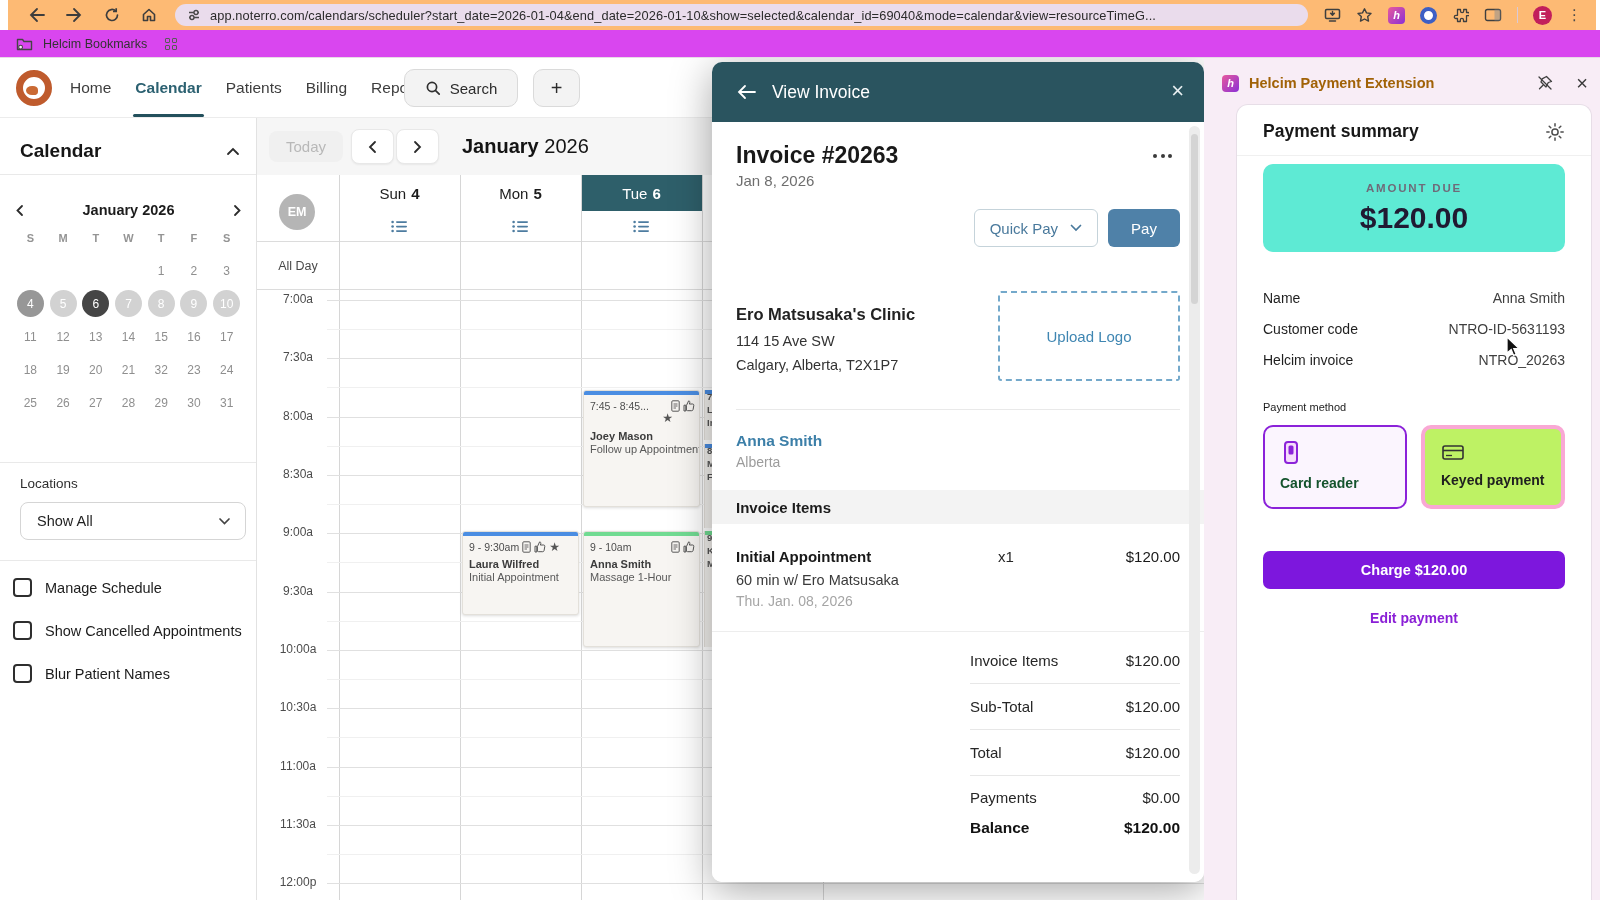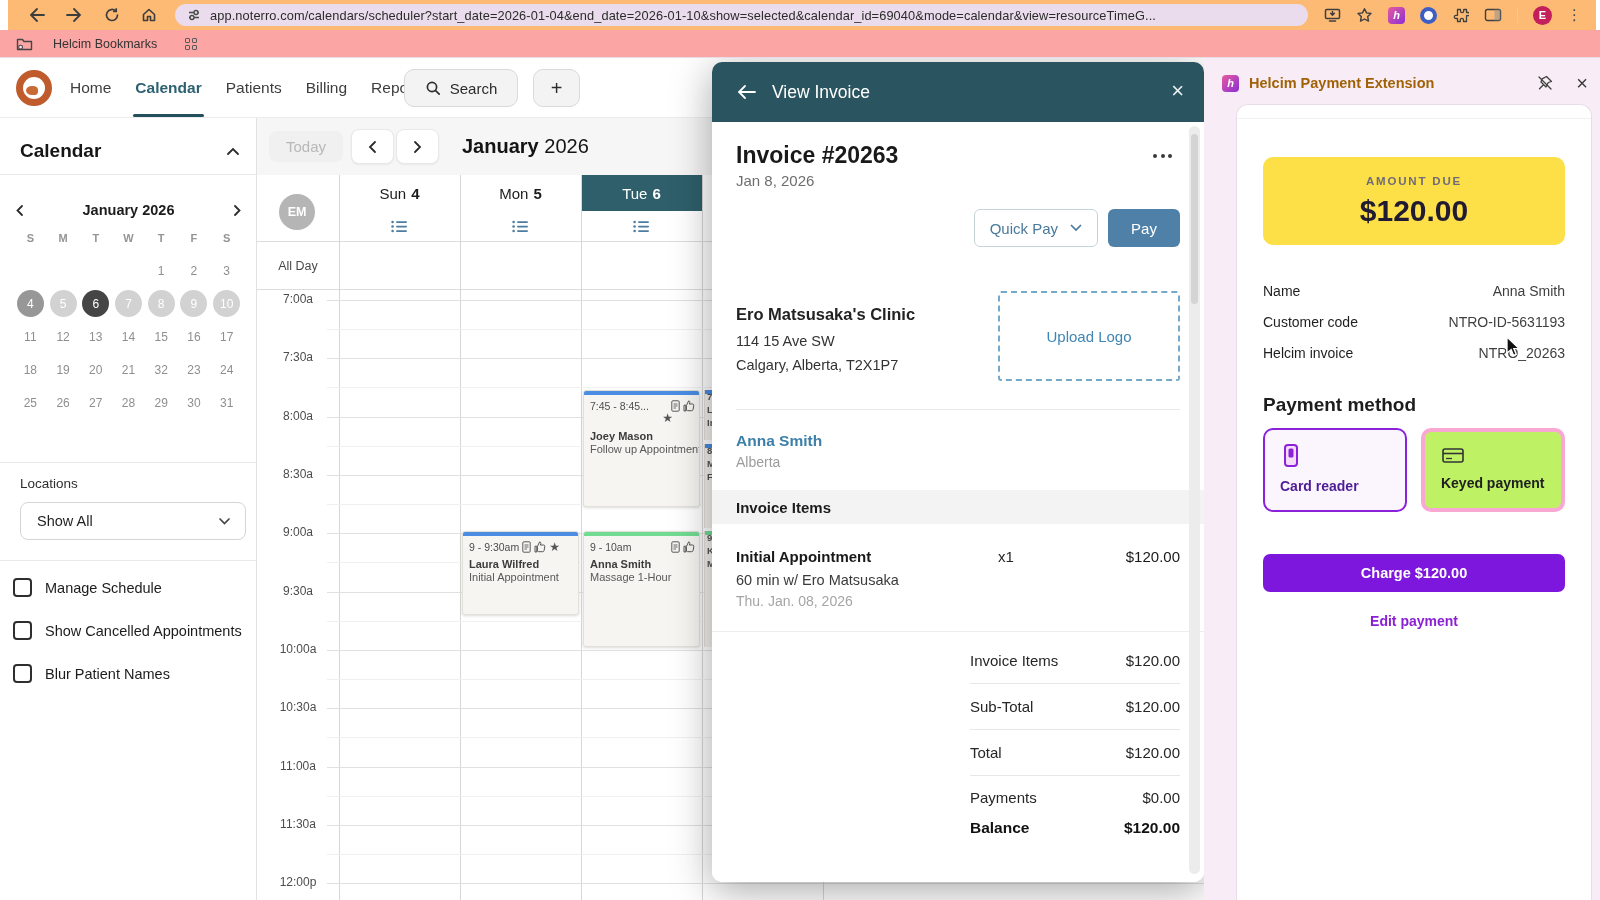--- a/index.html
+++ b/index.html
@@ -18,22 +18,22 @@
   .ch-right { display:flex; align-items:center; gap:15px; padding-right:14px; }
   .hbadge { width:17px; height:17px; border-radius:4px; background:linear-gradient(135deg,#e85a9d,#8a2fd6);
     color:#fff; font-size:11px; font-weight:700; font-style:italic; display:flex; align-items:center; justify-content:center; }
   .onep { width:17px; height:17px; border-radius:50%; border:4px solid #3d5fc4; background:#fff; }
   .avatarE { width:19px; height:19px; border-radius:50%; background:#c21f5b; color:#fff; font-size:11px;
     font-weight:700; display:flex; align-items:center; justify-content:center; }
   .vdots { font-size:15px; color:#4a4a4a; }
   .chsep { width:1px; height:16px; background:#d9c9d7; }
 
   
-  #bookmarks { position:absolute; left:0; top:30px; width:1600px; height:28px; background:#fca5a5;
-    border-bottom:1px solid #e7dbe5; display:flex; align-items:center; gap:20px; padding-left:16px; z-index:50; }
+  #bookmarks { position:absolute; left:0; top:30px; width:1600px; height:28px; background:#d946ef;
+    border-bottom:1px solid #e7dbe5; display:flex; align-items:center; gap:10px; padding-left:16px; z-index:50; }
   #bm-label { font-size:12.5px; color:#333; }
   .grid4 { display:grid; grid-template-columns:5px 5px; grid-gap:2px; margin-left:8px; }
   .grid4 i { width:5px; height:5px; border:1.4px solid #5a5a5a; border-radius:1px; display:block; }
 
   
   #appnav { position:absolute; left:0; top:58px; width:1600px; height:60px; background:#fff;
     border-bottom:1px solid #ececec; }
   #logo { position:absolute; left:16px; top:12px; width:36px; height:36px; border-radius:50%;
     border:7px solid #bf5b2d; background:#fff; }
   #logo::after { content:''; position:absolute; left:3px; top:9px; width:12px; height:9px;
@@ -156,34 +156,34 @@
   
   #helcim { position:absolute; left:1204px; top:58px; width:396px; bottom:0; background:#f8edf6; z-index:40; }
   #hx-head { position:absolute; left:18px; right:12px; top:11px; height:28px; display:flex; align-items:center; gap:10px; }
   #hx-title { font-size:14.5px; font-weight:700; color:#a16207; flex:1; }
   #hx-close { font-size:20px; color:#3a3a3a; margin-left:12px; font-weight:300; }
   #hx-card { position:absolute; left:32px; right:8px; top:46px; bottom:0; background:#fff; border:1px solid #e7dee7;
     border-bottom:none; border-radius:12px 12px 0 0; padding:0 26px; }
   .hx-sumrow { padding-top:16px; display:flex; justify-content:space-between; align-items:center; }
   #hx-sumtitle { font-size:17.5px; font-weight:700; color:#181818; }
   .hx-div { height:1px; background:#f0f0f0; margin:13px -26px 0; }
-  #amount-block { margin-top:38px; height:88px; border-radius:10px; background:#fde047; display:flex; flex-direction:column;
+  #amount-block { margin-top:8px; height:88px; border-radius:10px; background:#5eead4; display:flex; flex-direction:column;
     align-items:center; justify-content:center; gap:7px; }
   #amount-label { font-size:11.5px; font-weight:700; letter-spacing:1.8px; color:#6f6b79; }
   #amount-value { font-size:30px; font-weight:600; color:#201a32; }
   #hx-fields { margin-top:30px; }
   .frow { display:flex; justify-content:space-between; align-items:center; height:31px; }
   .frow .fl { font-size:14px; color:#1f1f1f; font-weight:500; }
   .frow .fv { font-size:14px; color:#3f3f3f; }
-  #pm-label { margin-top:26px; font-size:19px; font-weight:700; color:#1d1d1d; }
+  #pm-label { margin-top:26px; font-size:11px; font-weight:400; color:#1d1d1d; }
   #hx-methods { margin-top:12px; display:flex; gap:14px; }
   .mcard { width:146px; height:84px; border:4px solid #f9a8d4; border-radius:10px; background:#bef264; padding:14px 0 0 16px; }
   .mcard.sel { border:2px solid #8b22d9; background:#fbf5fe; padding:13px 0 0 15px; }
   .mlabel { margin-top:9px; font-size:14px; font-weight:600; color:#202020; }
-  .mcard.sel .mlabel { color:#4c1d95; }
+  .mcard.sel .mlabel { color:#14532d; }
   #charge-btn { margin-top:42px; height:38px; border-radius:7px; background:#7d17dd; color:#fff; font-size:14.5px;
     font-weight:700; display:flex; align-items:center; justify-content:center; }
   #edit-link { margin-top:21px; text-align:center; font-size:14px; font-weight:700; color:#8a1fd6; }
 
   #cursor { position:absolute; left:1506px; top:336px; z-index:99; }
 </style>
 </head>
 <body>
 
 <div id="chrome">
@@ -659,20 +659,29 @@
     <span id="hx-title">Helcim Payment Extension</span>
     <span>
         <svg width="18" height="18">
           <path d="M10.5 2.5l5 5-3.2 1-2.3 4.5-5-5 1.1-3.1z" fill="none" stroke="#3f3f3f" stroke-width="1.3" stroke-linejoin="round"></path>
           <path d="M7.2 11L3.5 14.7M3 3l12 12" stroke="#3f3f3f" stroke-width="1.3" stroke-linecap="round"></path>
         </svg>
       </span>
     <span id="hx-close">×</span>
   </div>
   <div id="hx-card">
+    <div class="hx-sumrow">
+      <span id="hx-sumtitle">Payment summary</span>
+      <span>
+          <svg width="20" height="20">
+            <circle cx="10" cy="10" r="3.1" stroke="#4e4e4e" stroke-width="1.5" fill="none"></circle>
+            <path d="M10 1.8v2.3M10 15.9v2.3M1.8 10h2.3M15.9 10h2.3M4.2 4.2l1.6 1.6M14.2 14.2l1.6 1.6M15.8 4.2l-1.6 1.6M5.8 14.2l-1.6 1.6" stroke="#4e4e4e" stroke-width="1.5" stroke-linecap="round"></path>
+          </svg>
+        </span>
+    </div>
     <div class="hx-div"></div>
     <div id="amount-block">
       <div id="amount-label">AMOUNT DUE</div>
       <div id="amount-value">$120.00</div>
     </div>
     <div id="hx-fields">
         <div class="frow">
           <span class="fl">Name</span>
           <span class="fv">Anna Smith</span>
         </div>

